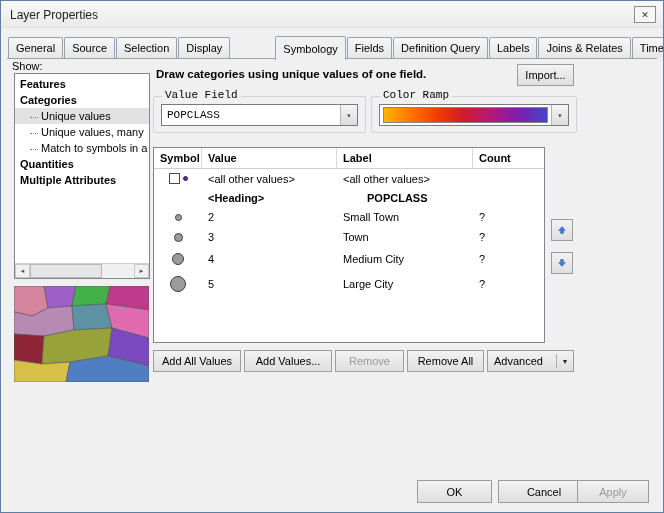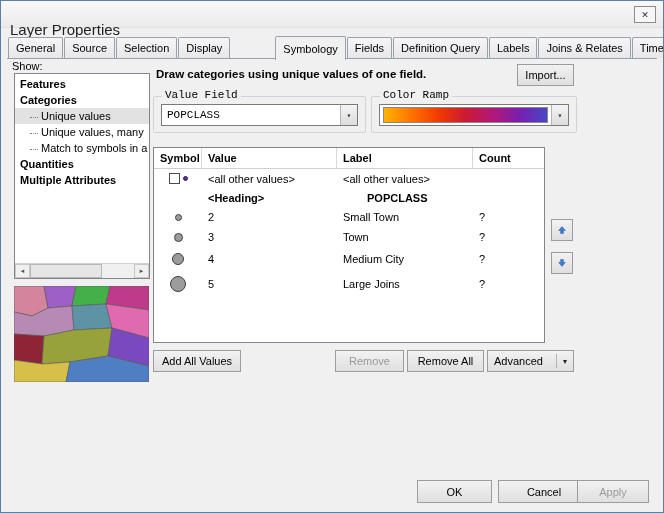--- a/index.html
+++ b/index.html
@@ -6,21 +6,21 @@
   html,body { margin:0; padding:0; background:#d4d4d4; }
   .window {
     position:relative; width:664px; height:513px;
     background:#f0f0f0; border:1px solid #5c7fa3;
     font-family:"Liberation Sans", sans-serif; font-size:11px; color:#000;
     overflow:hidden;
   }
   
   .titlebar { position:absolute; top:0; left:0; right:0; height:27px;
     background:linear-gradient(#f9f9f9,#eaeaea); border-bottom:1px solid #e0e0e0; }
-  .title-text { position:absolute; left:9px; top:20px; font-size:15px; color:#222; }
+  .title-text { position:absolute; left:9px; top:7px; font-size:12px; color:#222; }
   .close-btn { position:absolute; right:7px; top:5px; width:22px; height:17px;
     border:1px solid #8c8c8c; background:#f6f6f6; display:flex; align-items:center;
     justify-content:center; font-size:9px; color:#333; cursor:default; }
   
   .tab-baseline { position:absolute; top:57px; left:6px; right:6px; height:1px; background:#9aa0b0; z-index:1; }
   .tabs { position:absolute; top:35px; left:7px; display:flex; align-items:flex-end; z-index:2; }
   .tab { padding:4px 7px 4px; background:linear-gradient(#f6f6f6,#e7e7e7);
     border:1px solid #9aa0b0; border-bottom:none; border-radius:2px 2px 0 0;
     margin-right:1px; white-space:nowrap; position:relative; }
   .tab.active { background:#f0f0f0; padding-top:6px; padding-bottom:5px; margin-bottom:-2px; z-index:3;margin-left:44px; }
@@ -236,37 +236,38 @@
         </div>
       <div class="val">4</div>
       <div class="lab">Medium City</div>
       <div class="cnt">?</div>
     </div>
     <div class="vt-row r5">
       <div class="sym">
           <span class="circle c5"></span>
         </div>
       <div class="val">5</div>
-      <div class="lab">Large Joins</div>
+      <div class="lab">Large City</div>
       <div class="cnt">?</div>
     </div>
   </div>
 
   <button class="btn move-btn move-up">
     <svg width="14" height="14" viewBox="0 0 14 14">
       <path d="M7 1 L13 8 L9.5 8 L9.5 13 L4.5 13 L4.5 8 L1 8 Z" fill="#3f7ad6" stroke="#2a5a9e" stroke-width="0.8"></path>
     </svg>
   </button>
   <button class="btn move-btn move-down">
     <svg width="14" height="14" viewBox="0 0 14 14">
       <path d="M7 13 L1 6 L4.5 6 L4.5 1 L9.5 1 L9.5 6 L13 6 Z" fill="#3f7ad6" stroke="#2a5a9e" stroke-width="0.8"></path>
     </svg>
   </button>
 
   <button class="btn act b-addall">Add All Values</button>
+  <button class="btn act b-addvalues">Add Values...</button>
   <button class="btn act b-remove disabled">Remove</button>
   <button class="btn act b-removeall">Remove All</button>
   <button class="btn act b-advanced">
     <span>Advanced</span>
     <span class="adv-caret">▾</span>
   </button>
 
   <button class="btn footer-btn b-ok">OK</button>
   <button class="btn footer-btn b-cancel">Cancel</button>
   <button class="btn footer-btn b-apply disabled">Apply</button>

